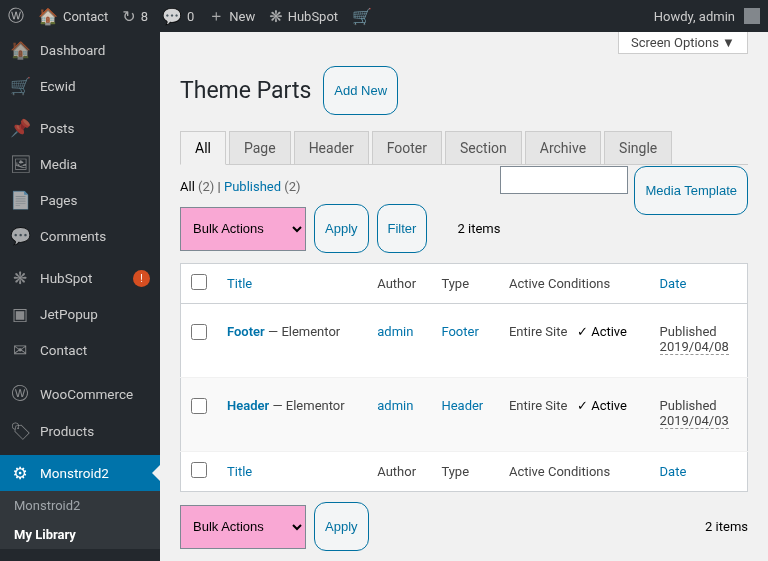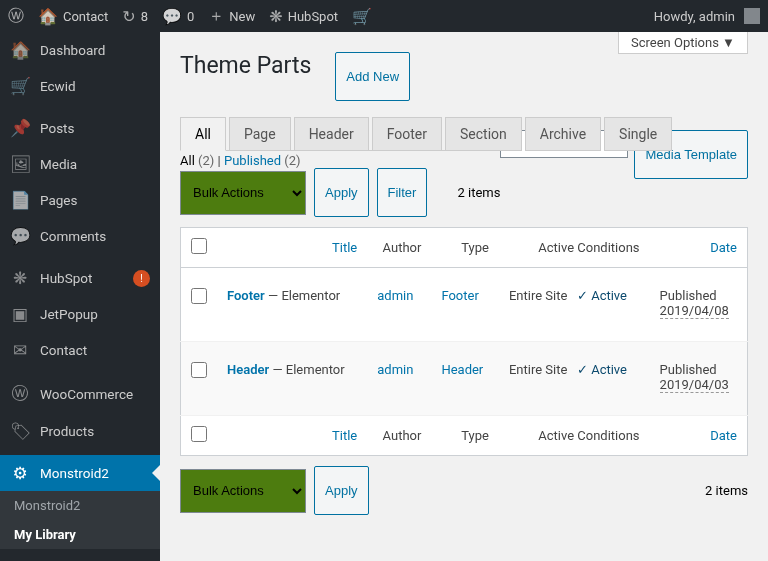--- a/index.html
+++ b/index.html
@@ -15,43 +15,43 @@
 .menu-item .ic{width:20px;text-align:center;font-size:17px;opacity:.6}
 .menu-item.current{background:#0073aa;color:#fff;position:relative}
 .menu-item.current .ic{opacity:1}
 .menu-item.current::after{content:"";position:absolute;right:0;top:50%;transform:translateY(-50%);border:8px solid transparent;border-right-color:#f1f1f1}
 .submenu{background:#32373c}
 .submenu-item{padding:7px 10px 7px 14px;color:#a0a5aa;cursor:pointer;font-size:13px}
 .submenu-item.current{color:#fff;font-weight:700}
 .badge{background:#d54e21;color:#fff;border-radius:50%;width:17px;height:17px;display:inline-flex;align-items:center;justify-content:center;font-size:10px;margin-left:auto}
 .content{flex:1;padding:10px 20px 20px;overflow-y:auto;position:relative}
 .screen-opts{position:absolute;right:20px;top:0;background:#fff;border:1px solid #ccc;border-top:none;padding:3px 12px;font-size:13px;cursor:pointer}
-.hdr{display:flex;align-items:flex-start;gap:24px;margin-top:10px;margin-bottom:16px}
+.hdr{display:flex;align-items:center;gap:12px;margin-top:24px;margin-bottom:16px}
 h1{font-size:23px;font-weight:400;color:#23282d}
-.btn-action{border:1px solid #0071a1;color:#0071a1;background:#f3f5f6;padding:16px 10px;border-radius:2px;cursor:pointer;font-size:13px}
-.tabs{border-bottom:1px solid #ccc;margin-bottom:2px}
+.btn-action{border:1px solid #0071a1;color:#0071a1;background:#f3f5f6;padding:16px 10px;border-radius:12px;cursor:pointer;font-size:13px}
+.tabs{border-bottom:1px solid #ccc;margin-bottom:14px}
 .tab{display:inline-block;padding:8px 14px;background:#e5e5e5;border:1px solid #ccc;margin-right:3px;margin-bottom:-1px;color:#555;cursor:pointer;font-size:14px}
 .tab.active{background:#f1f1f1;border-bottom-color:#f1f1f1;color:#000}
-.subsub{}
+.subsub{margin-bottom:10px}
 .subsub a{color:#0073aa;text-decoration:none}
 .subsub .count{color:#666}
 .search-row{float:right;margin-top:-38px;display:flex;gap:6px}
 .search-row input{border:1px solid #7e8993;padding:3px 6px;width:128px;height:28px}
 .controls{display:flex;align-items:center;gap:8px;margin-bottom:10px}
-.controls select{border:1px solid #7e8993;padding:2px 24px 2px 8px;height:44px;background:#4d7c0f;font-size:13px}
+.controls select{border:1px solid #7e8993;padding:2px 24px 2px 8px;height:44px;background:#f9a8d4;font-size:13px}
 .items-count{margin-left:auto;color:#000000;font-size:13px}
 table{width:100%;border-collapse:collapse;background:#fff;border:1px solid #ccd0d4}
-th{text-align:right;padding:10px;border-bottom:1px solid #ccd0d4;font-weight:400;font-size:13px}
+th{text-align:left;padding:10px;border-bottom:1px solid #ccd0d4;font-weight:400;font-size:13px}
 th a{color:#0073aa;text-decoration:none}
 td{padding:20px 10px;border-bottom:1px solid #f1f1f1;vertical-align:top;font-size:13px}
 tr.alt{background:#f9f9f9}
 .cb{width:30px;text-align:center}
 input[type=checkbox]{width:16px;height:16px;border:1px solid #7e8993}
 .link{color:#0073aa;text-decoration:none}
-.active-st{color:#0c4a6e}
+.active-st{color:#000000}
 .dashed{border-bottom:1px dashed #999}
 .controls.bottom{margin-top:10px}
 </style>
 </head>
 <body>
 
 <div class="adminbar">
   <div class="adminbar-left">
     <span class="ab-item">
         <span class="ic">ⓦ</span>

